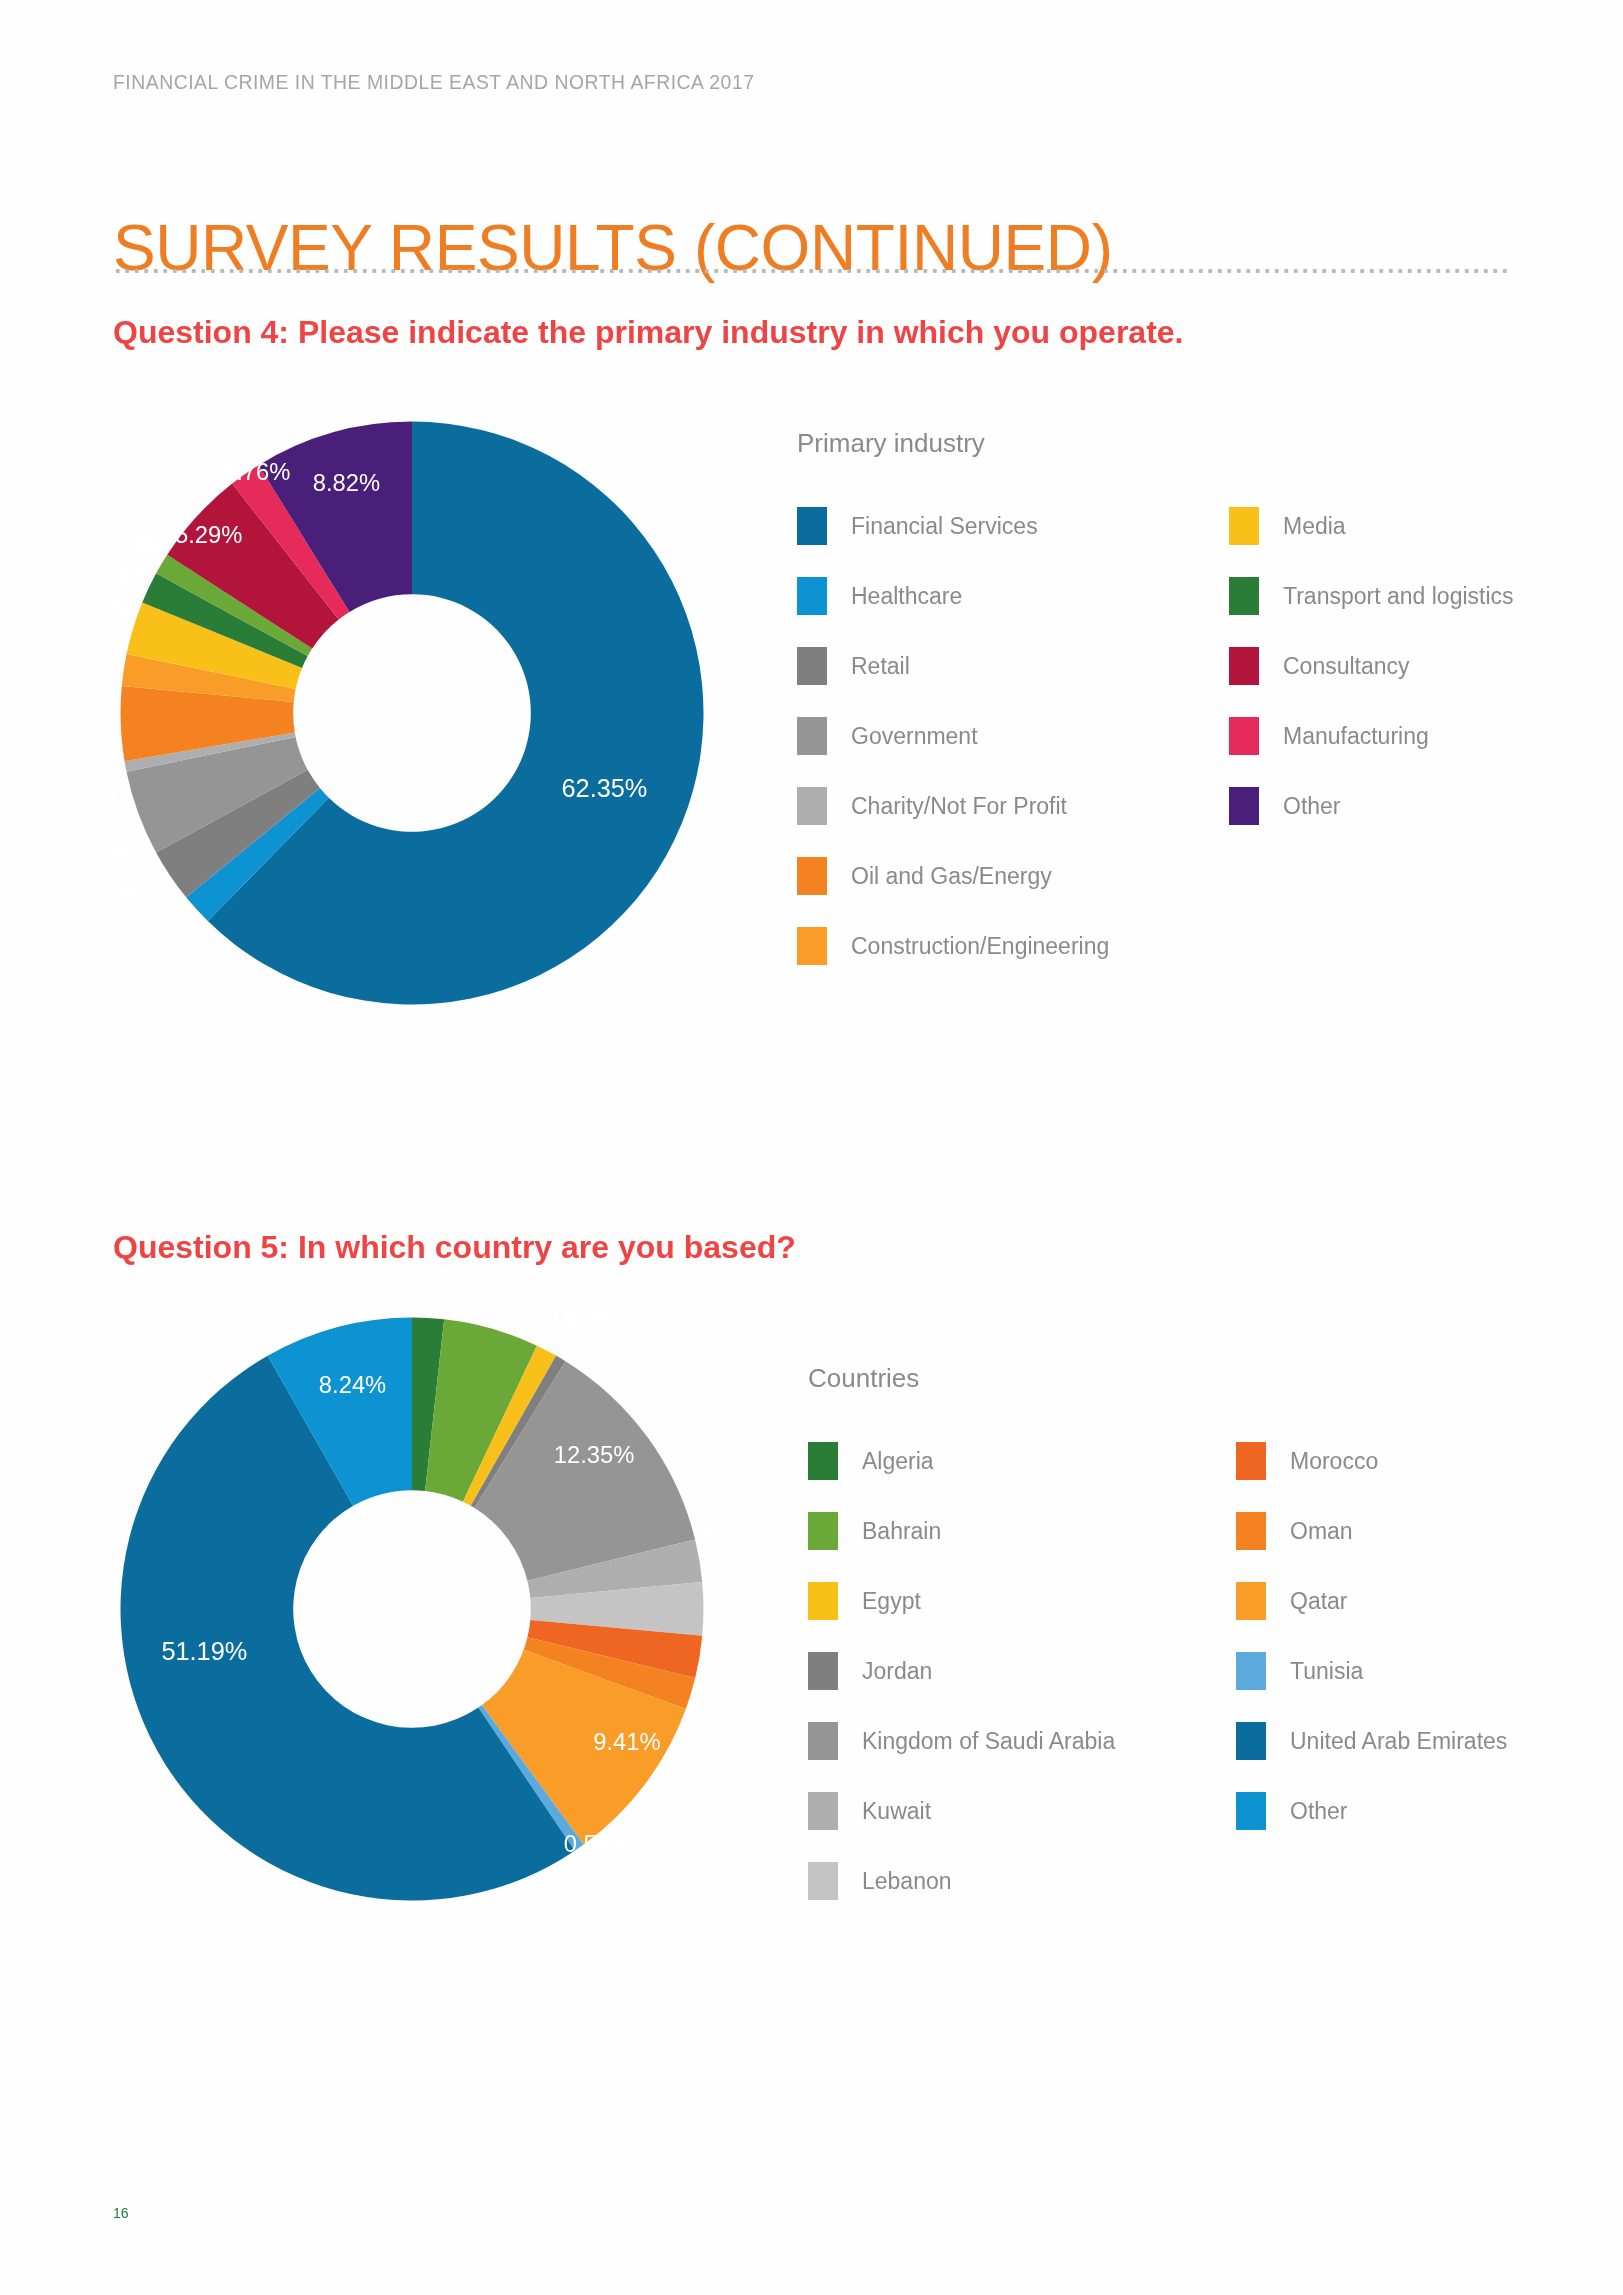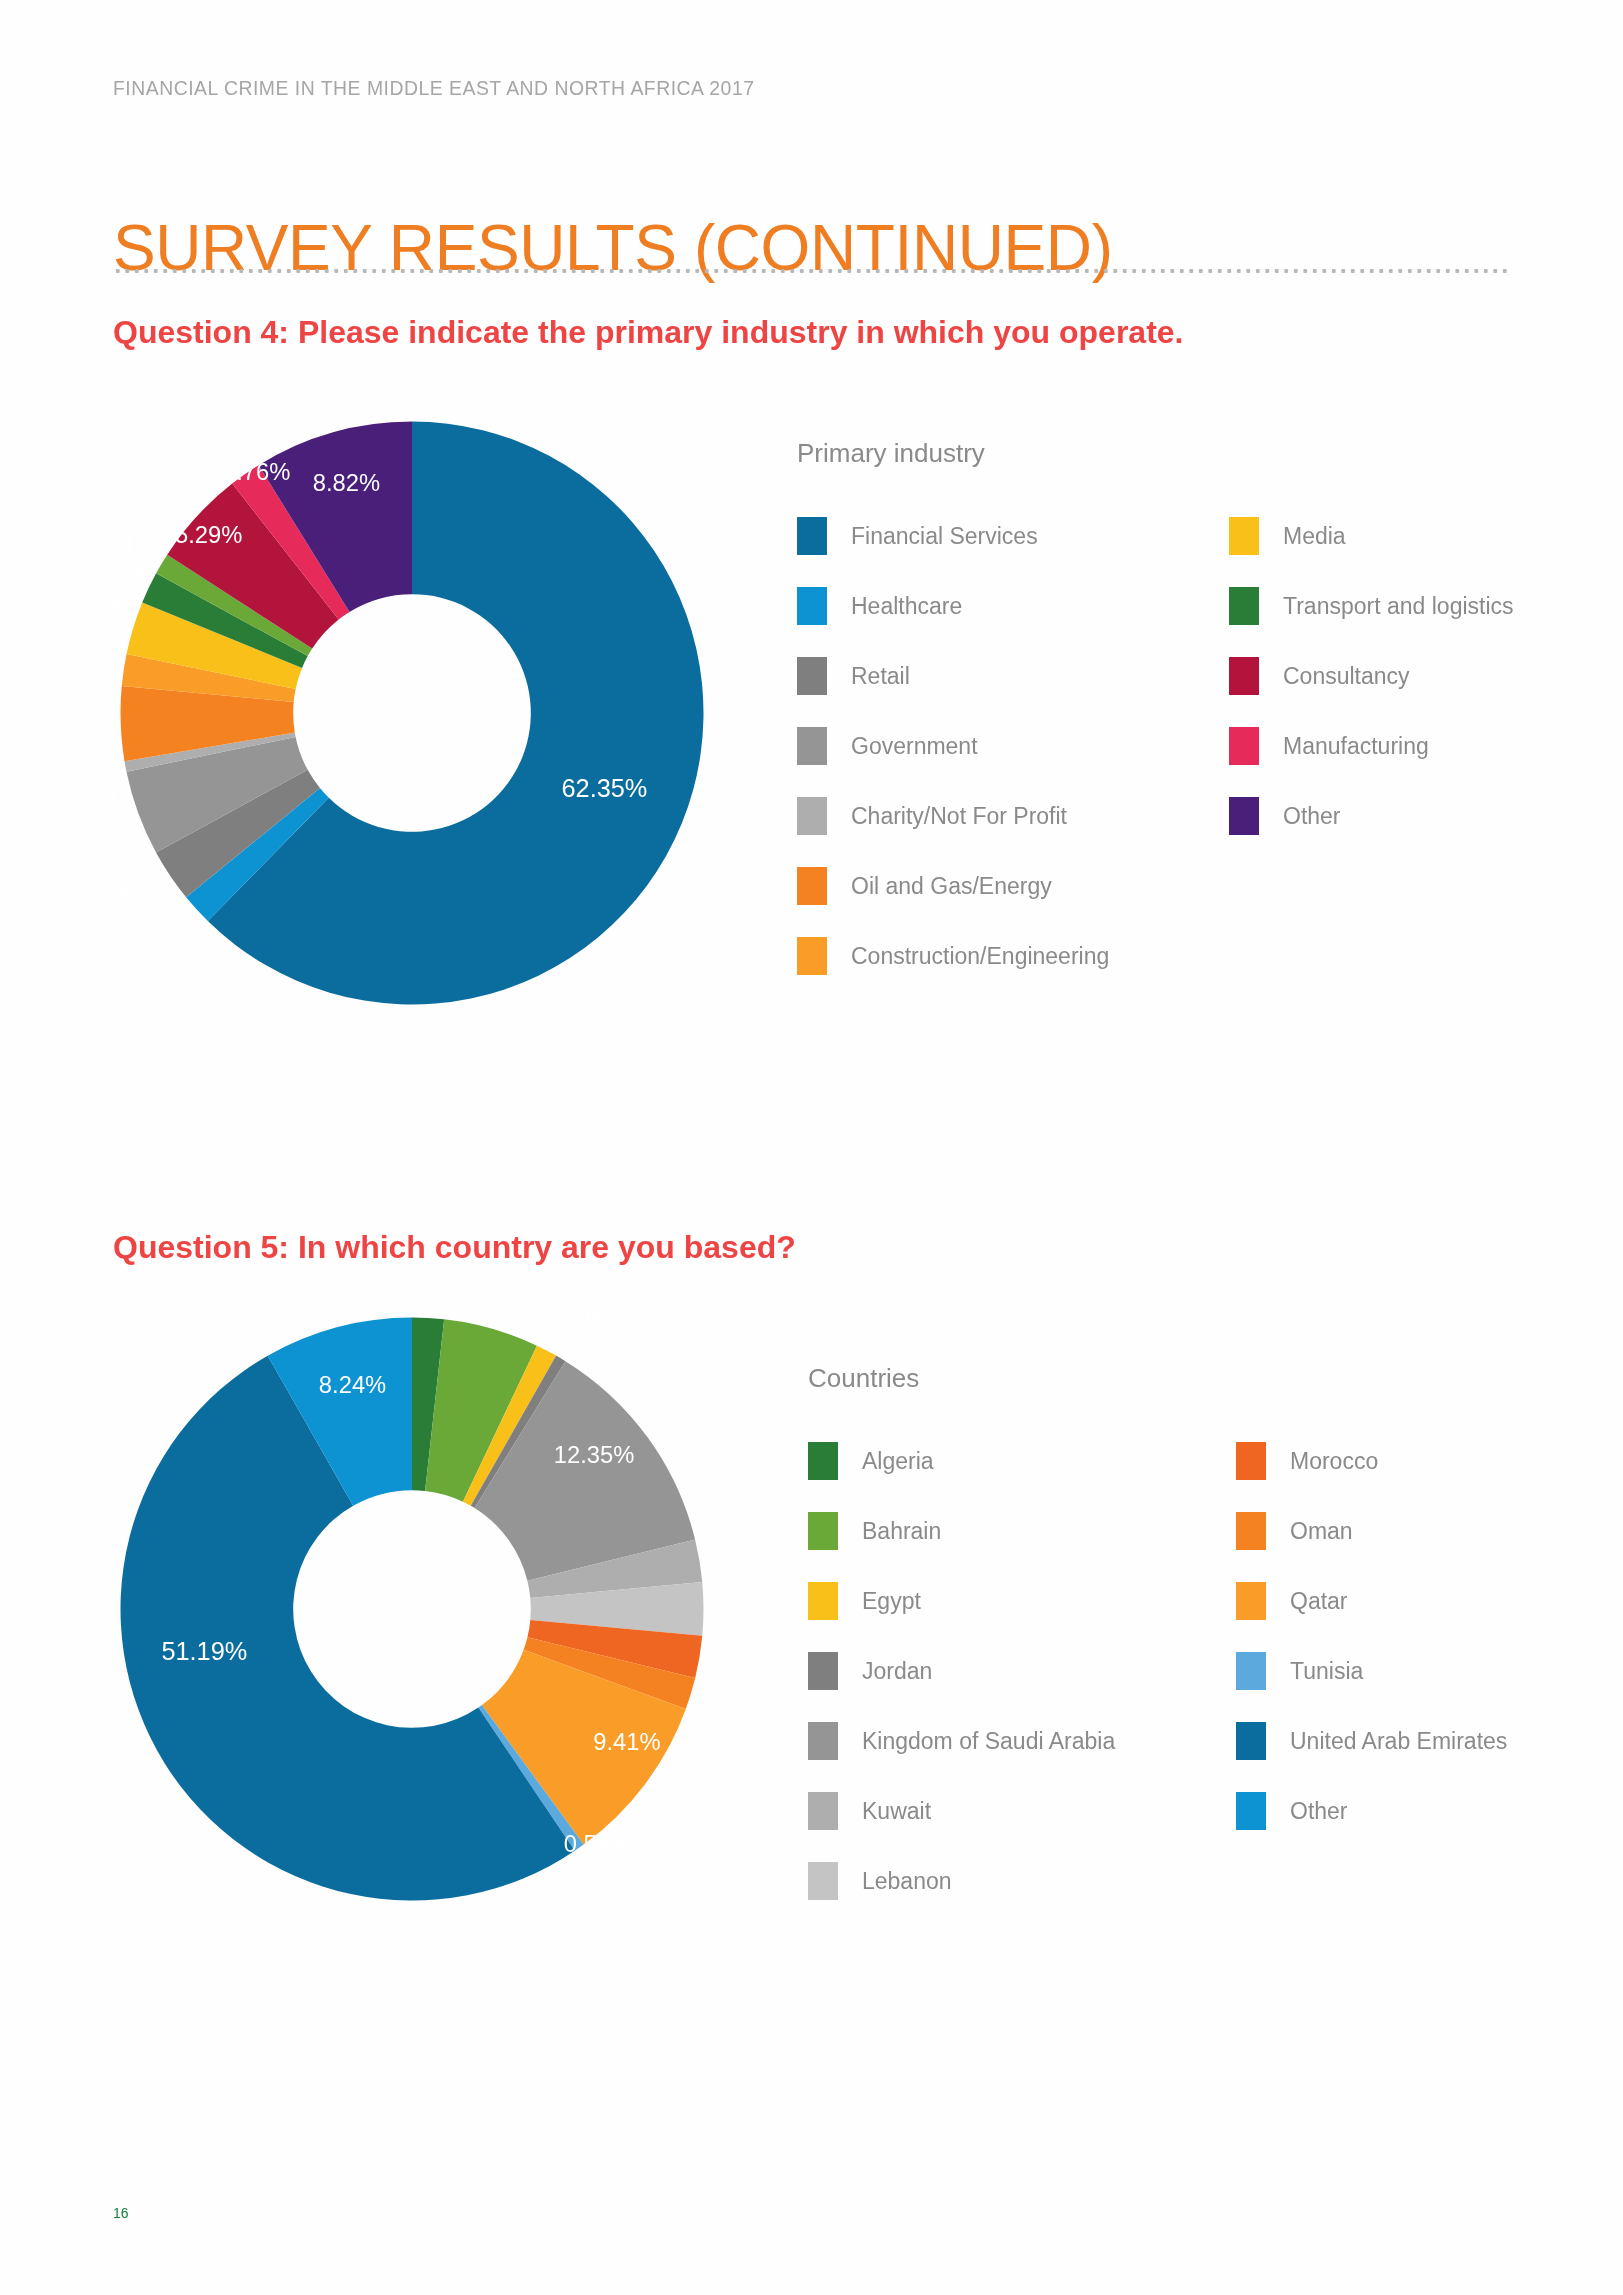--- a/index.html
+++ b/index.html
@@ -16,21 +16,21 @@
   .page {
     position: absolute;
     inset: 0;
     background: #fefefe;
   }
 
   
   .running-head {
     position: absolute;
     left: 113px;
-    top: 77px;
+    top: 71px;
     font-size: 19.4px;
     letter-spacing: 0.5px;
     color: #a6a6a6;
     font-family: "Liberation Sans", sans-serif;
     font-weight: 400;
     white-space: nowrap;
   }
 
   
   .page-title {
@@ -95,21 +95,21 @@
     font-weight: 400;
     dominant-baseline: middle;
   }
   .slice-label.big { font-size: 32px; }
 
   
   .legend {
     position: absolute;
     top: 0;
   }
-  #chart1-legend { left: 797px; top: 50px; width: 793px; }
+  #chart1-legend { left: 797px; top: 40px; width: 793px; }
   #chart2-legend { left: 808px; top: 63px; width: 793px; }
 
   .legend-title {
     font-size: 26px;
     color: #8a8a8a;
     font-weight: 400;
     margin-bottom: 32px;
     font-family: "Liberation Sans", sans-serif;
   }
   .legend-cols {

